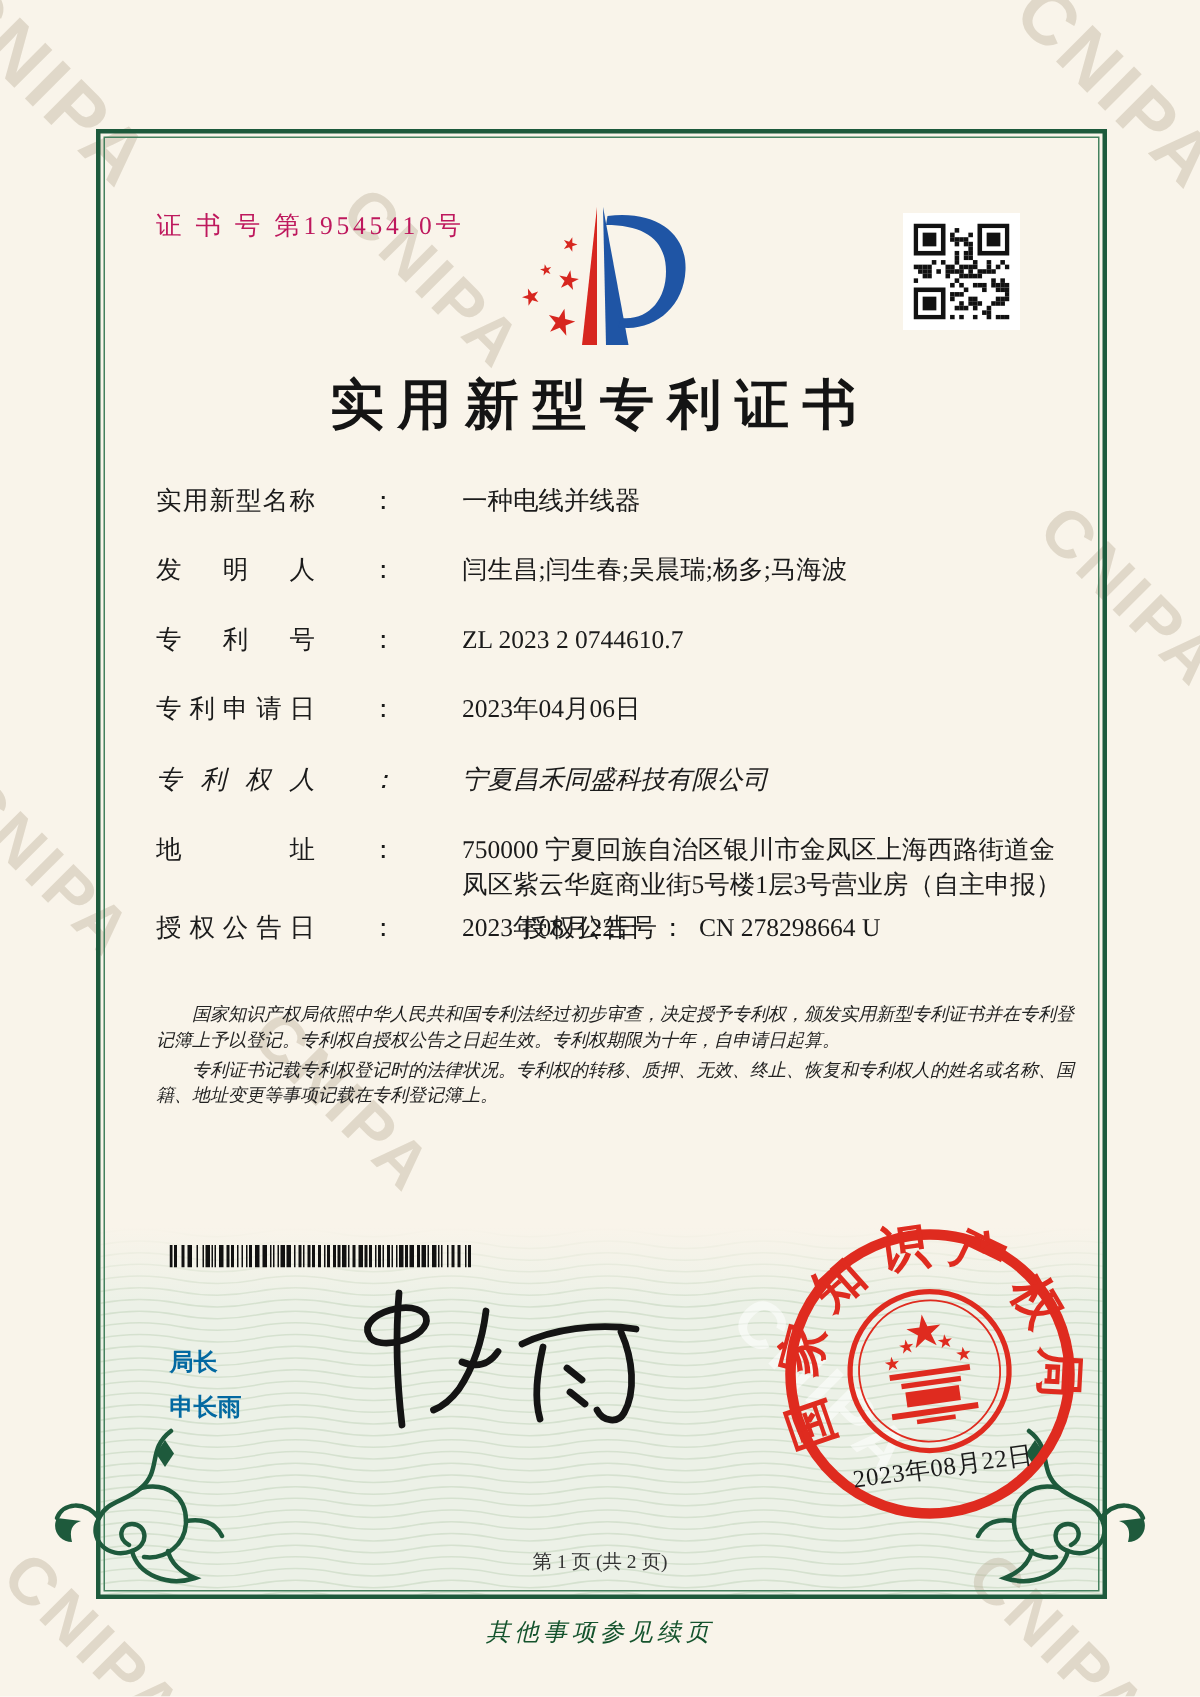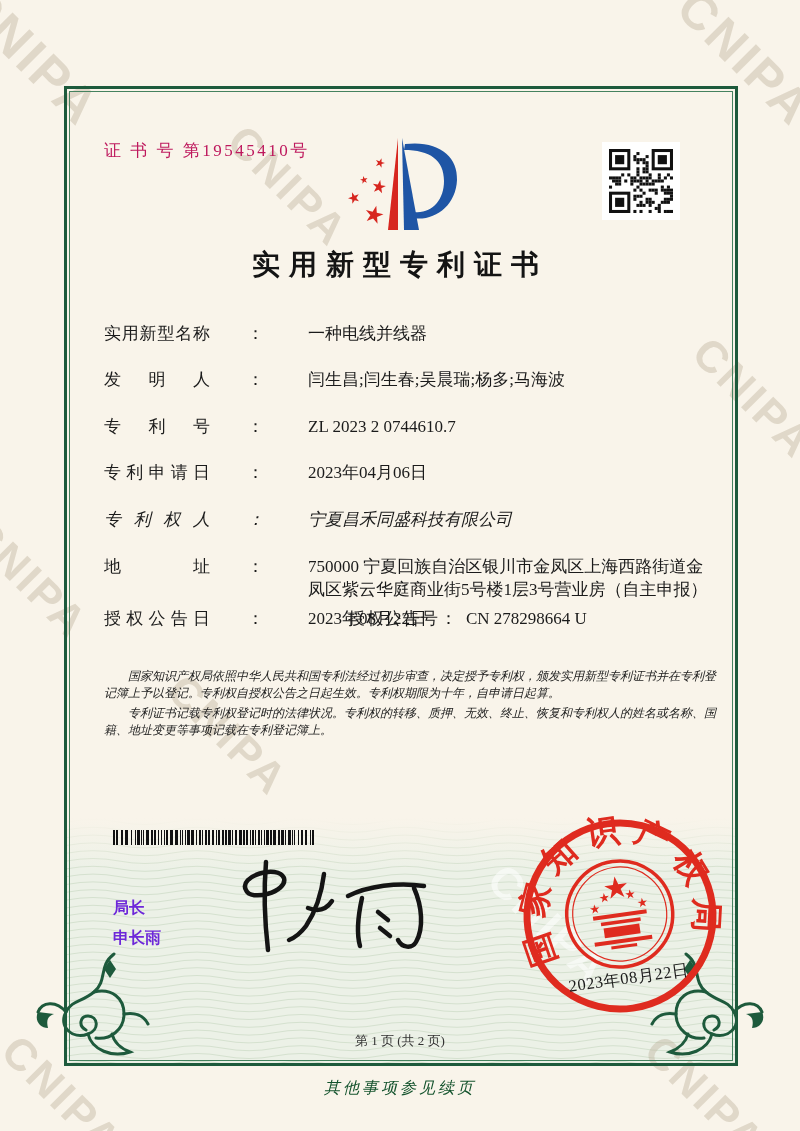--- a/index.html
+++ b/index.html
@@ -14,34 +14,34 @@
   .frame{position:absolute;left:64px;top:86px;width:674px;height:980px;
          border:3px solid #1d5a3c;box-sizing:border-box;}
   .frame-inner{position:absolute;left:2px;top:2px;right:2px;bottom:2px;
          border:1px solid #45825f;}
   
   .band{position:absolute;left:67px;top:818px;width:668px;height:245px;background:#ecf1e7;}
   .band-fade{position:absolute;left:0;top:0;width:100%;height:52px;
          background:linear-gradient(#f9f4ea,rgba(249,244,234,0));}
   .cert-no{position:absolute;left:104px;top:139px;font-size:17px;letter-spacing:2.5px;color:#be185d;}
   .title{position:absolute;left:0;top:246px;width:100%;text-align:center;
-         font-size:28px;font-weight:700;letter-spacing:9px;color:#141414;}
+         font-size:36px;font-weight:700;letter-spacing:9px;color:#141414;}
   .fields{position:absolute;left:104px;top:322px;width:612px;font-size:17px;}
   .frow{position:absolute;left:0;display:flex;align-items:flex-start;line-height:23px;gap:35px;}
   .fl{display:inline-block;width:106px;text-align:justify;text-align-last:justify;
       text-justify:inter-character;flex:0 0 106px;}
   .fc{margin:0 9px 0 2px;flex:0 0 auto;}
   .fv{max-width:446px;}
   .pair2{position:absolute;left:244px;top:0;display:flex;line-height:23px;}
   .pair2 .fl{width:90px;flex:0 0 90px;}
   .paras{position:absolute;left:104px;top:668px;width:614px;font-size:12px;line-height:17px;
          font-style:italic;color:#222;}
   .paras p{margin:0 0 3px 0;text-indent:2em;}
   .sign-label{position:absolute;left:113px;font-size:16px;font-weight:600;
-         font-family:"Liberation Sans","DejaVu Sans",sans-serif;color:#6d28d9;}
+         font-family:"Liberation Sans","DejaVu Sans",sans-serif;color:#0369a1;}
   .pagenum{position:absolute;left:0;top:1032px;width:100%;text-align:center;font-size:13px;color:#333;}
   .note{position:absolute;left:0;top:1078px;width:100%;text-align:center;font-size:16px;
         font-style:italic;letter-spacing:3px;color:#14532d;}
   .qr-box{position:absolute;left:602px;top:142px;width:78px;height:78px;background:#fff;}
 </style>
 </head>
 <body>
 
 <div class="page">
 

